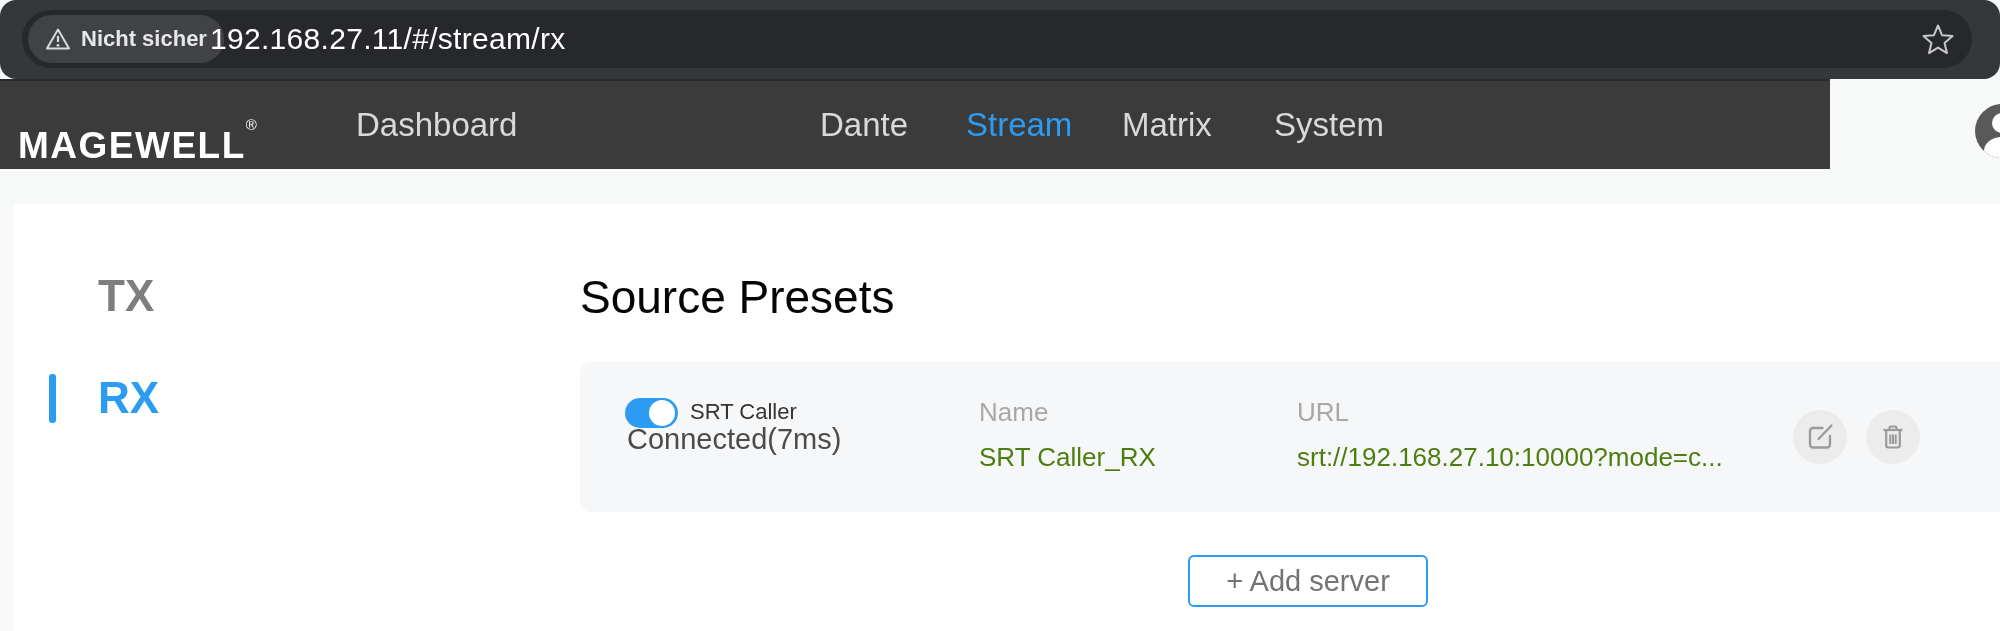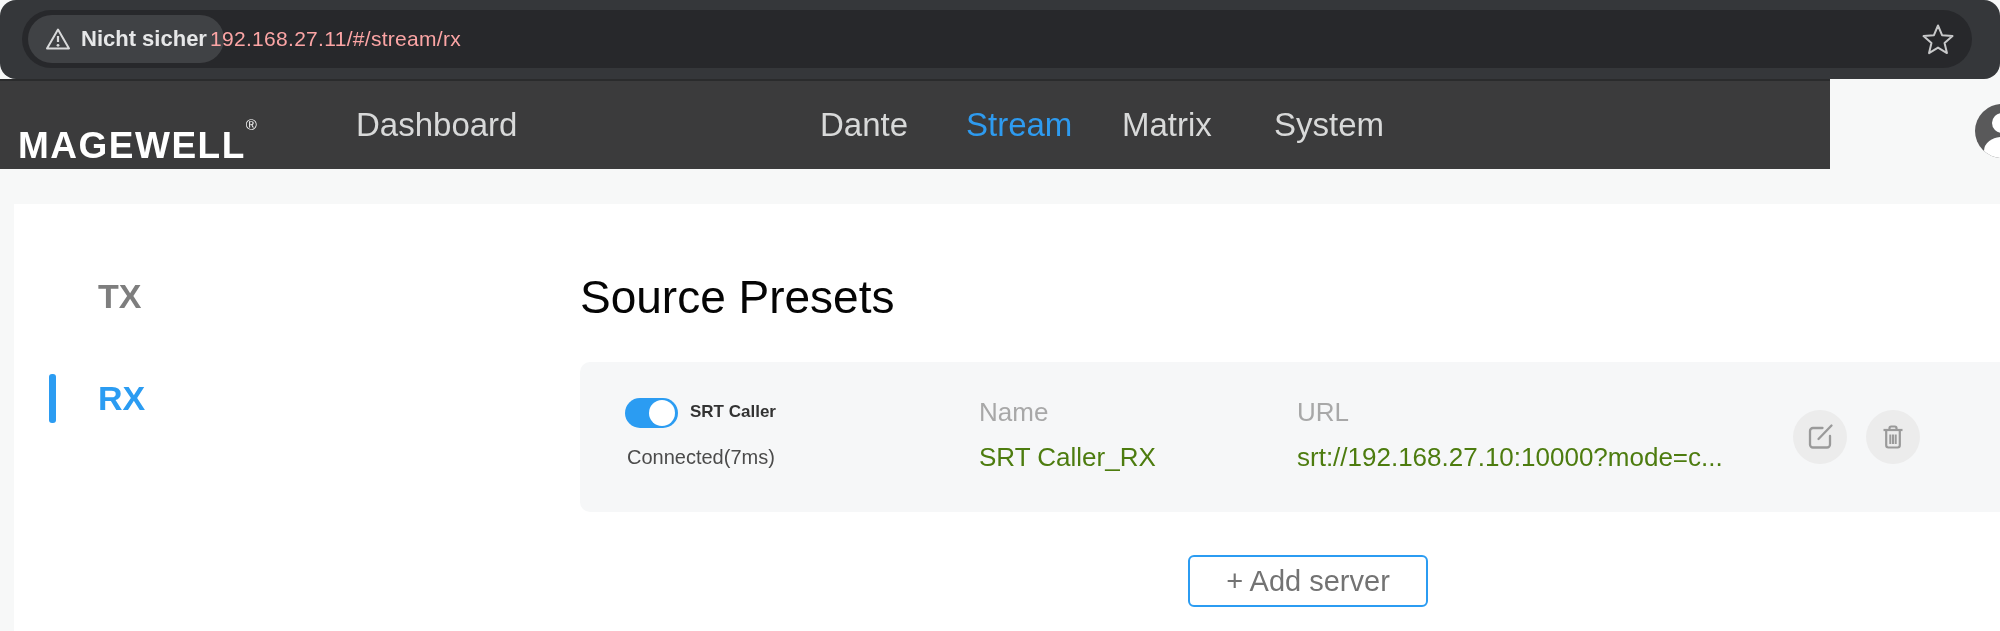--- a/index.html
+++ b/index.html
@@ -8,46 +8,46 @@
     background:#f7f8f8;
     font-family:"Liberation Sans","DejaVu Sans",sans-serif;
     -webkit-font-smoothing:antialiased;
   }
   
   .browser-bar{position:absolute;left:0;top:0;width:2000px;height:79px;background:#35373a;border-radius:16px;}
   .omnibox{position:absolute;left:22px;top:10px;width:1950px;height:58px;background:#27282b;border-radius:29px;}
   .sec-chip{position:absolute;left:6px;top:5px;height:48px;border-radius:24px;background:#404245;
     display:flex;align-items:center;gap:10px;padding:0 17px;box-sizing:border-box;cursor:default;}
   .sec-chip span{color:#e6e7e8;font-size:22px;font-weight:bold;white-space:nowrap;}
-  .url-text{position:absolute;left:188px;top:0;height:58px;line-height:58px;color:#fca5a5;font-size:21px;letter-spacing:.3px;white-space:nowrap;}
+  .url-text{position:absolute;left:188px;top:0;height:58px;line-height:58px;color:#ffffff;font-size:30px;letter-spacing:.3px;white-space:nowrap;}
   .star-btn{position:absolute;left:1896px;top:11px;width:40px;height:36px;background:none;border:none;padding:0;cursor:pointer;}
   
   .navbar{position:absolute;left:0;top:79px;width:1830px;height:90px;background:#3b3b3c;border-top:2px solid #2a2b2c;box-sizing:border-box;}
   .logo{position:absolute;left:18px;top:25px;color:#ffffff;font-size:37px;font-weight:800;letter-spacing:1.5px;line-height:38px;white-space:nowrap;}
   .logo sup{font-size:15px;font-weight:400;vertical-align:28px;letter-spacing:0;}
   .nav-item{position:absolute;top:0;height:88px;line-height:88px;font-size:33px;color:#d8d9d9;background:none;border:none;padding:0;cursor:pointer;font-family:inherit;white-space:nowrap;}
   .nav-item.active{color:#2e9bf0;}
   .nav-0{left:356px}.nav-1{left:560px}.nav-2{left:820px}.nav-3{left:966px}.nav-4{left:1122px}.nav-5{left:1274px}
   .avatar{position:absolute;left:1975px;top:23px;width:54px;height:54px;border-radius:50%;background:#59595a;overflow:hidden;cursor:pointer;}
   .avatar .head{position:absolute;left:17px;top:9px;width:20px;height:20px;border-radius:50%;background:#fff;}
   .avatar .body{position:absolute;left:9px;top:33px;width:36px;height:28px;border-radius:50%;background:#fff;}
   
   .panel{position:absolute;left:14px;top:204px;width:1986px;height:427px;background:#ffffff;}
   .side-item{position:absolute;background:none;border:none;padding:0;cursor:pointer;font-family:inherit;
-    font-size:34px;font-weight:bold;line-height:36px;}
+    font-size:44px;font-weight:bold;line-height:36px;}
   .side-tx{left:84px;top:74px;color:#7e7e7e;}
   .side-rx{left:84px;top:176px;color:#2b9cf2;}
   .rx-bar{position:absolute;left:35px;top:170px;width:7px;height:49px;border-radius:3px;background:#2b9cf2;}
   .heading{position:absolute;left:566px;top:74px;font-size:46px;font-weight:500;color:#050505;line-height:38px;}
   
   .card{position:absolute;left:566px;top:158px;width:1466px;height:150px;background:#f6f7f8;border-radius:10px;}
   .toggle{position:absolute;left:45px;top:36px;width:53px;height:30px;border-radius:15px;background:#2b9cf2;border:none;padding:0;cursor:pointer;}
   .toggle .knob{position:absolute;left:24px;top:2px;width:26px;height:26px;border-radius:50%;background:#fff;}
-  .card-title{position:absolute;left:110px;top:32px;font-size:17px;font-weight:bold;color:#333333;line-height:36px;white-space:nowrap;}
-  .card-status{position:absolute;left:47px;top:77px;font-size:20px;color:#4b4b4b;line-height:36px;white-space:nowrap;}
+  .card-title{position:absolute;left:110px;top:32px;font-size:22px;font-weight:normal;color:#333333;line-height:36px;white-space:nowrap;}
+  .card-status{position:absolute;left:47px;top:59px;font-size:29px;color:#4b4b4b;line-height:36px;white-space:nowrap;}
   .fld-label{position:absolute;top:32px;font-size:26px;color:#a8a8a8;line-height:36px;white-space:nowrap;}
   .fld-value{position:absolute;top:77px;font-size:26px;color:#4d7c0f;line-height:36px;white-space:nowrap;}
   .fld-name{left:399px;}
   .fld-url{left:717px;}
   .icon-btn{position:absolute;top:48px;width:54px;height:54px;border-radius:50%;background:#ececec;border:none;padding:0;cursor:pointer;
     display:flex;align-items:center;justify-content:center;}
   .edit-btn{left:1213px;}
   .del-btn{left:1286px;}
   
   .add-btn{position:absolute;left:1174px;top:351px;width:240px;height:52px;background:#ffffff;

